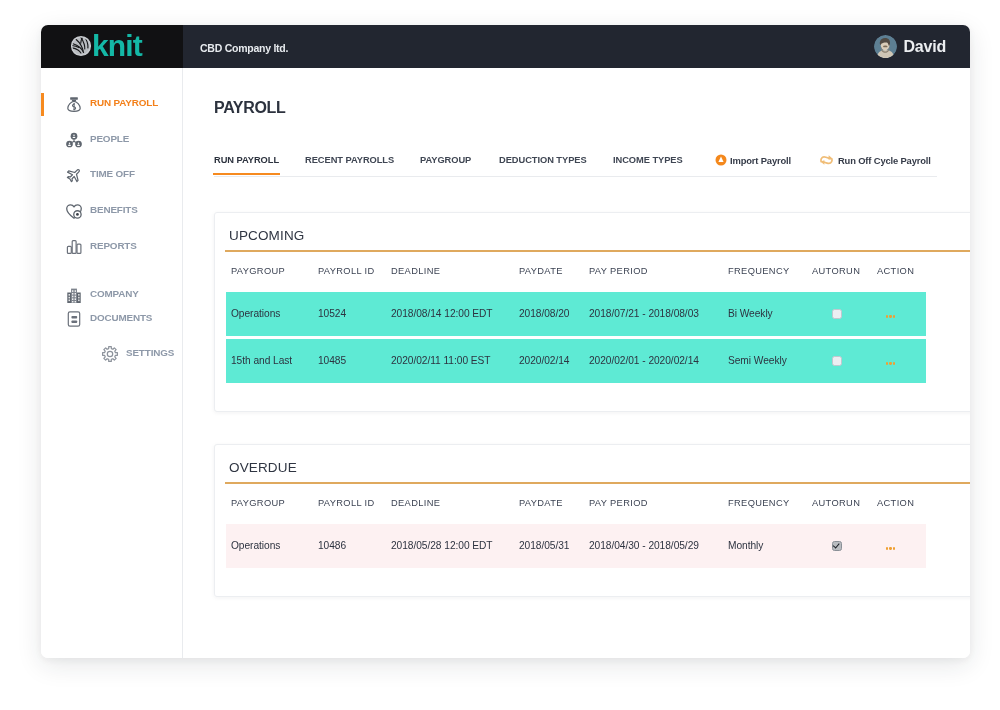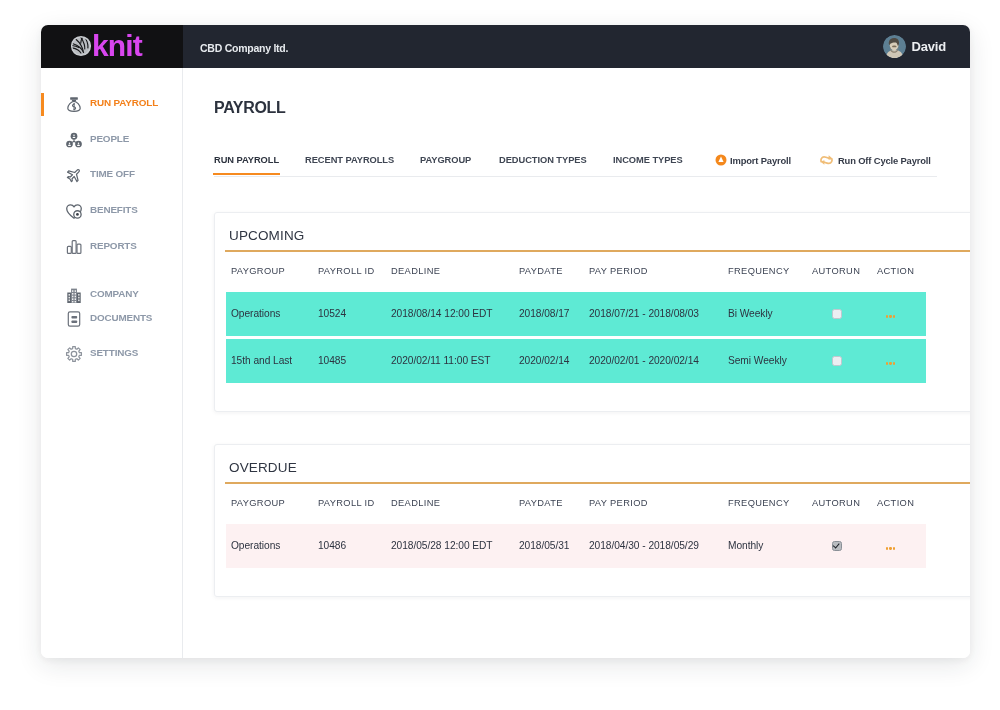--- a/index.html
+++ b/index.html
@@ -21,30 +21,30 @@
     display: flex;
     flex-direction: column;
   }
 
   
   .topbar { height: 43px; display: flex; flex: 0 0 43px; }
   .brand {
     width: 142px; background: #111113; position: relative;
   }
   .brand-logo { position:absolute; left:29px; top:10px; width: 22px; height: 22px; display:block; }
-  .brand-text { position:absolute; left:51px; top:8px; color: #d946ef; font-size: 30px; font-weight: 700; letter-spacing: -0.9px; line-height: 26px; }
+  .brand-text { position:absolute; left:51px; top:8px; color: #14b8a6; font-size: 30px; font-weight: 700; letter-spacing: -0.9px; line-height: 26px; }
   .topbar-main {
     flex: 1; background: #222630;
     display: flex; align-items: center; justify-content: space-between;
     padding: 0 24px 0 17px;
   }
   .company { color: #e7eaee; font-size: 10.5px; font-weight: 700; letter-spacing: -0.25px; position:relative; top:1px; }
   .user { display: flex; align-items: center; gap: 6px; }
   .avatar { width: 23px; height: 23px; border-radius: 50%; overflow: hidden; display:block; }
-  .user-name { color: #eceef1; font-size: 13px; font-weight: 700; letter-spacing:-0.2px; }
+  .user-name { color: #eceef1; font-size: 16px; font-weight: 700; letter-spacing:-0.2px; }
 
   
   .body { flex: 1; display: flex; min-height: 0; position: relative; }
   .sidebar { width: 142px; border-right: 1px solid #e9ebee; background: #fff; flex:0 0 142px; position:relative;}
   .nav-item {
     position: absolute; left:0; width: 142px;
     height: 30px; display: flex; align-items: center;
     padding-left: 24px; gap: 7px;
   }
   .nav-item .bar { display: none; }
@@ -255,21 +255,21 @@
         <div class="nav-item" style="top: 236px;">
           <span class="nav-ico">
             <svg viewBox="0 0 24 24" width="15" height="15">
               <rect x="4.4" y="2.6" width="15.2" height="18.8" rx="2.2" fill="none" stroke="#6b717b" stroke-width="1.6"></rect>
               <rect x="8.6" y="8" width="7.6" height="3.2" rx="1" fill="#6b717b"></rect>
               <rect x="8.6" y="14" width="7.6" height="3.2" rx="1" fill="#6b717b"></rect>
             </svg>
           </span>
           <span class="nav-label">DOCUMENTS</span>
         </div>
-        <div class="nav-item" style="top: 271px;">
+        <div class="nav-item" style="top: 271px; margin-left: 36px;">
           <span class="nav-ico">
             <svg viewBox="0 0 22 22" width="16" height="16">
               <path d="M9.42 1.94 L12.58 1.94 L12.59 4.39 L14.55 5.20 L16.29 3.47 L18.53 5.71 L16.80 7.45 L17.61 9.41 L20.06 9.42 L20.06 12.58 L17.61 12.59 L16.80 14.55 L18.53 16.29 L16.29 18.53 L14.55 16.80 L12.59 17.61 L12.58 20.06 L9.42 20.06 L9.41 17.61 L7.45 16.80 L5.71 18.53 L3.47 16.29 L5.20 14.55 L4.39 12.59 L1.94 12.58 L1.94 9.42 L4.39 9.41 L5.20 7.45 L3.47 5.71 L5.71 3.47 L7.45 5.20 L9.41 4.39 Z" fill="none" stroke="#8d939c" stroke-width="1.5" stroke-linejoin="round"></path>
               <circle cx="11" cy="11" r="3.3" fill="none" stroke="#8d939c" stroke-width="1.5"></circle>
             </svg>
           </span>
           <span class="nav-label">SETTINGS</span>
         </div>
       </nav>
     <div class="main">
@@ -326,21 +326,21 @@
                   <th class="">FREQUENCY</th>
                   <th class="">AUTORUN</th>
                   <th class="">ACTION</th>
                 </tr>
               </thead>
               <tbody>
                 <tr class="r-up">
                   <td class="c-pg">Operations</td>
                   <td class="">10524</td>
                   <td class="">2018/08/14 12:00 EDT</td>
-                  <td class="">2018/08/17</td>
+                  <td class="">2018/08/20</td>
                   <td class="">2018/07/21 - 2018/08/03</td>
                   <td class="">Bi Weekly</td>
                   <td class="c-auto"><span class="cb off"></span></td>
                   <td><span class="dots" title="•••"><i></i><i></i><i></i></span></td>
                 </tr>
                 <tr class="sep">
                   <td colspan="8"></td>
                 </tr>
                 <tr class="r-up">
                   <td class="c-pg">15th and Last</td>

